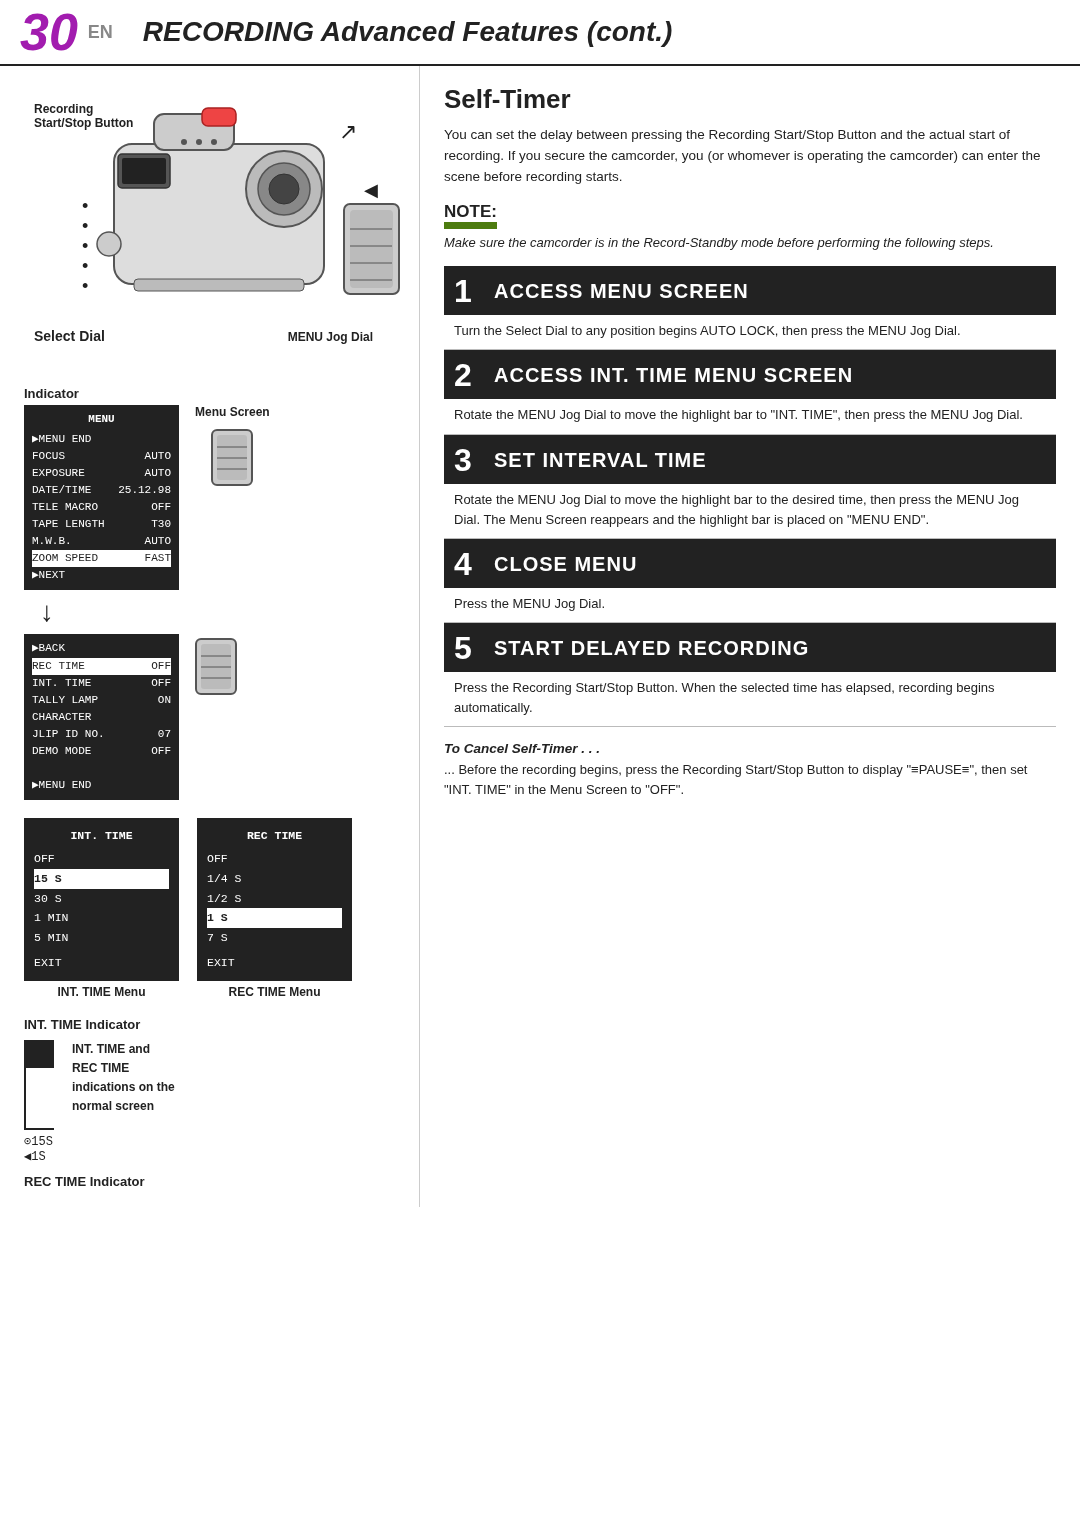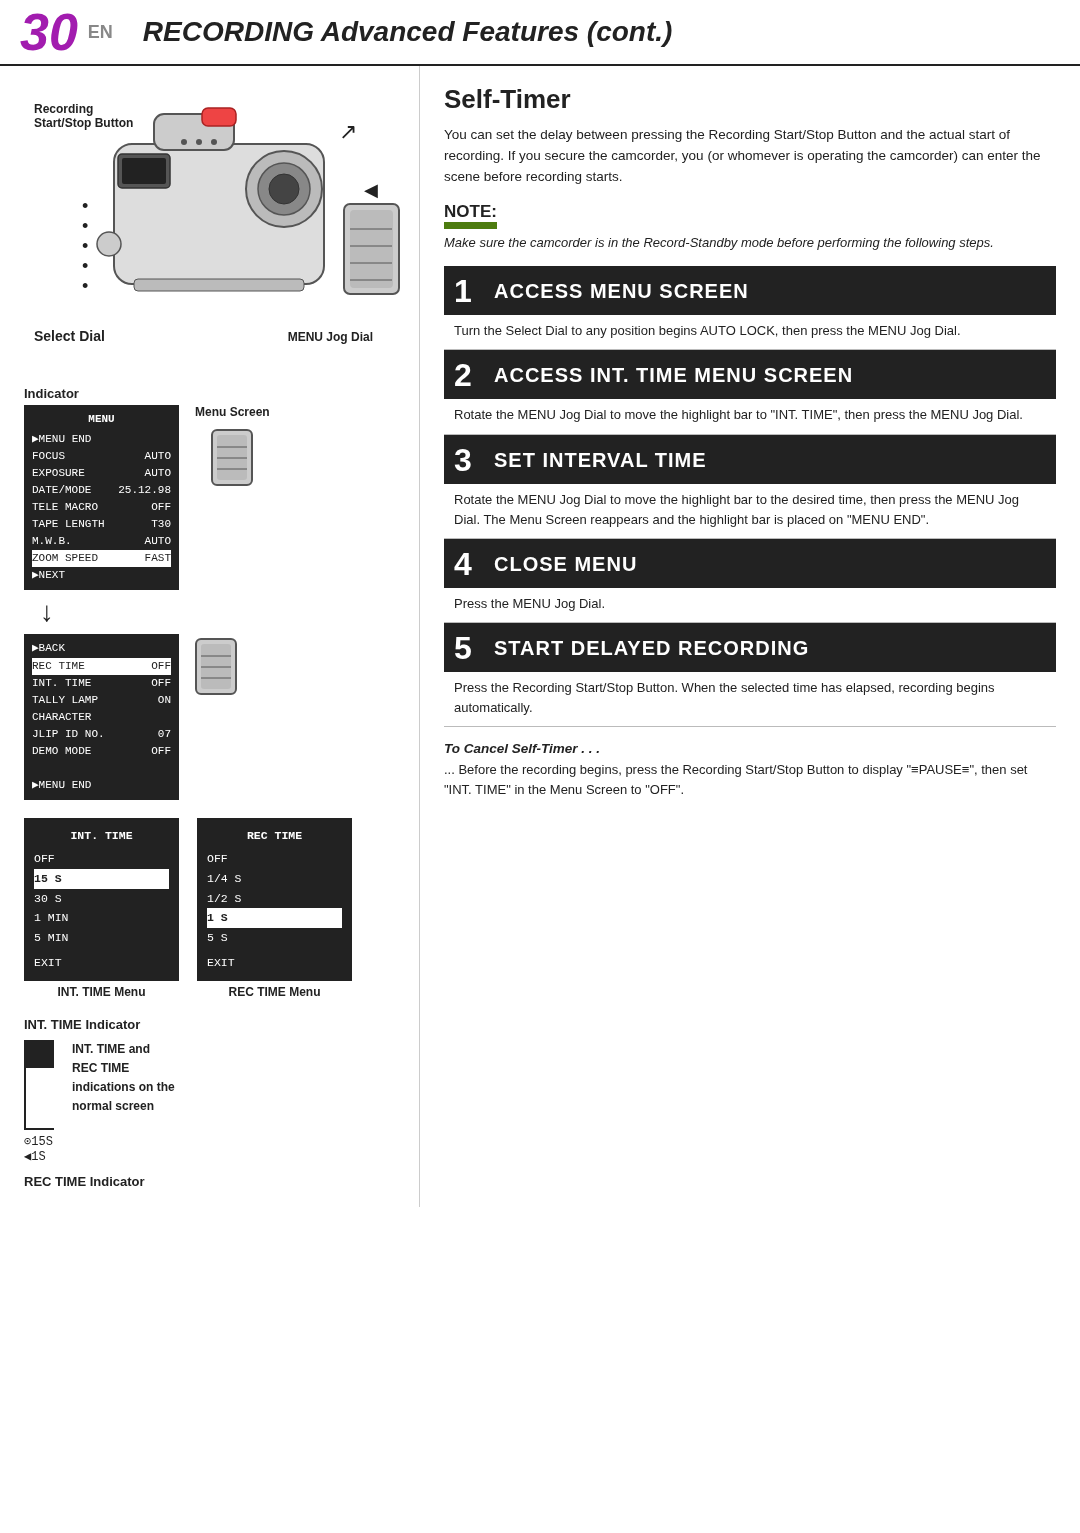--- a/index.html
+++ b/index.html
@@ -405,21 +405,21 @@
               </div>
             <div class="menu-row">
                 <span>FOCUS</span>
                 <span>AUTO</span>
               </div>
             <div class="menu-row">
                 <span>EXPOSURE</span>
                 <span>AUTO</span>
               </div>
             <div class="menu-row">
-                <span>DATE/MODE</span>
+                <span>DATE/TIME</span>
                 <span>25.12.98</span>
               </div>
             <div class="menu-row">
                 <span>TELE MACRO</span>
                 <span>OFF</span>
               </div>
             <div class="menu-row">
                 <span>TAPE LENGTH</span>
                 <span>T30</span>
               </div>
@@ -512,21 +512,21 @@
         <div class="time-menu-caption">INT. TIME Menu</div>
       </div>
 
       <div>
         <div class="time-menu-box">
           <div class="tm-header">REC TIME</div>
           <div class="tm-row">OFF</div>
           <div class="tm-row">1/4 S</div>
           <div class="tm-row">1/2 S</div>
           <div class="tm-row tm-highlighted">1 S</div>
-          <div class="tm-row">5 S</div>
+          <div class="tm-row">7 S</div>
           <div class="tm-row tm-exit">EXIT</div>
         </div>
         <div class="time-menu-caption">REC TIME Menu</div>
       </div>
     </div>
 
     <div class="indicator-section">
       <div class="indicator-label-title">INT. TIME Indicator</div>
       <div class="indicator-area">
 

